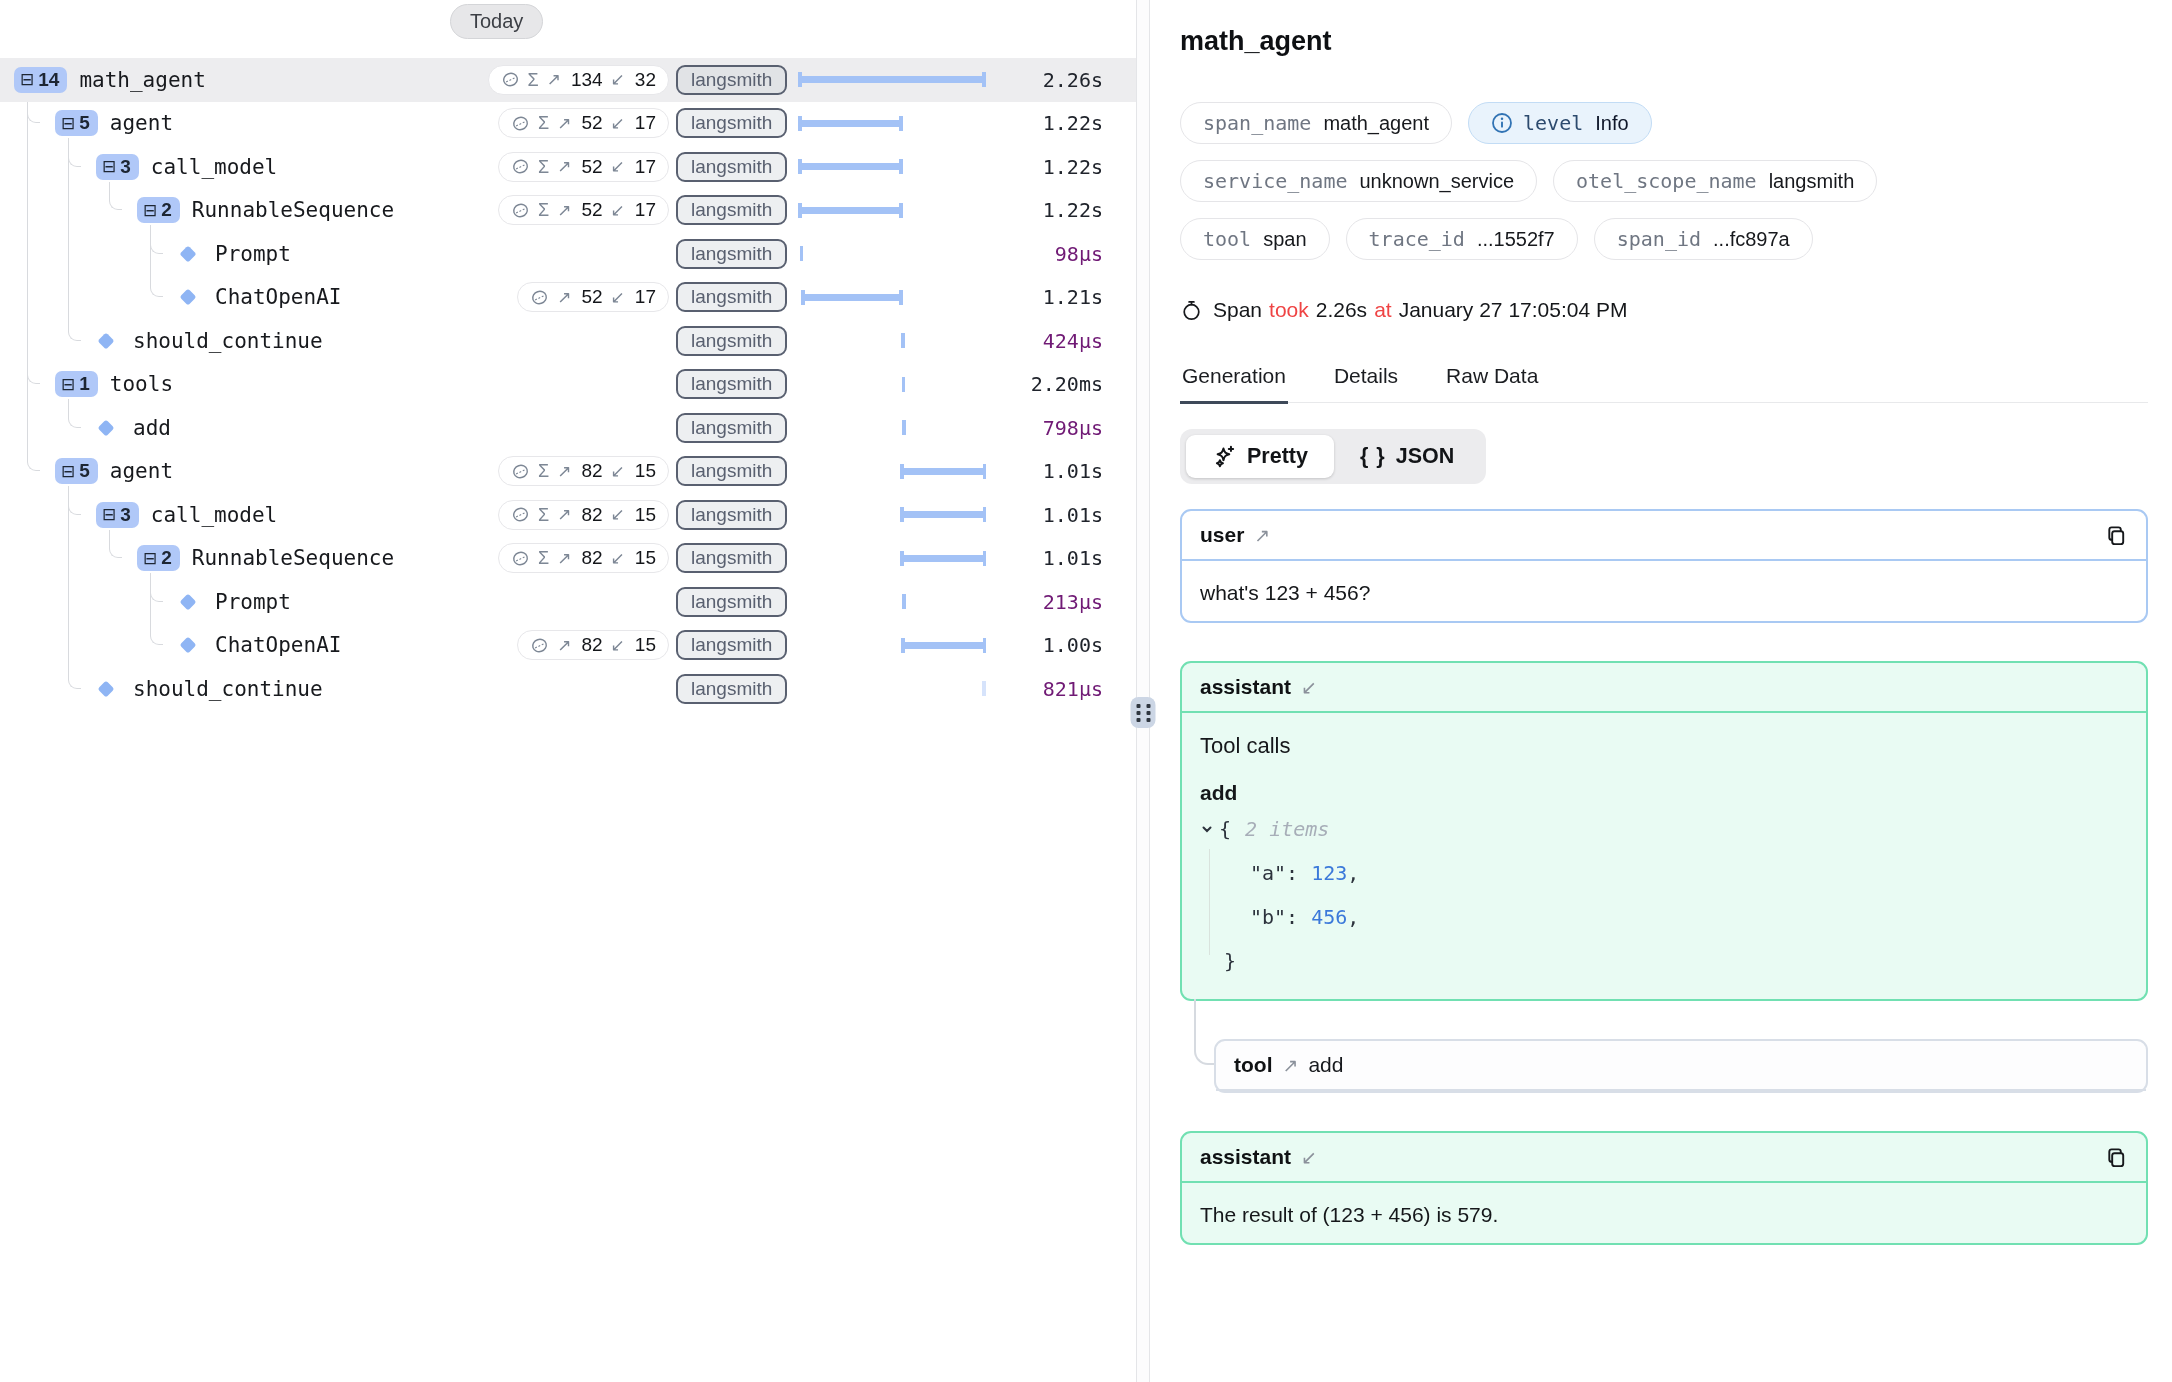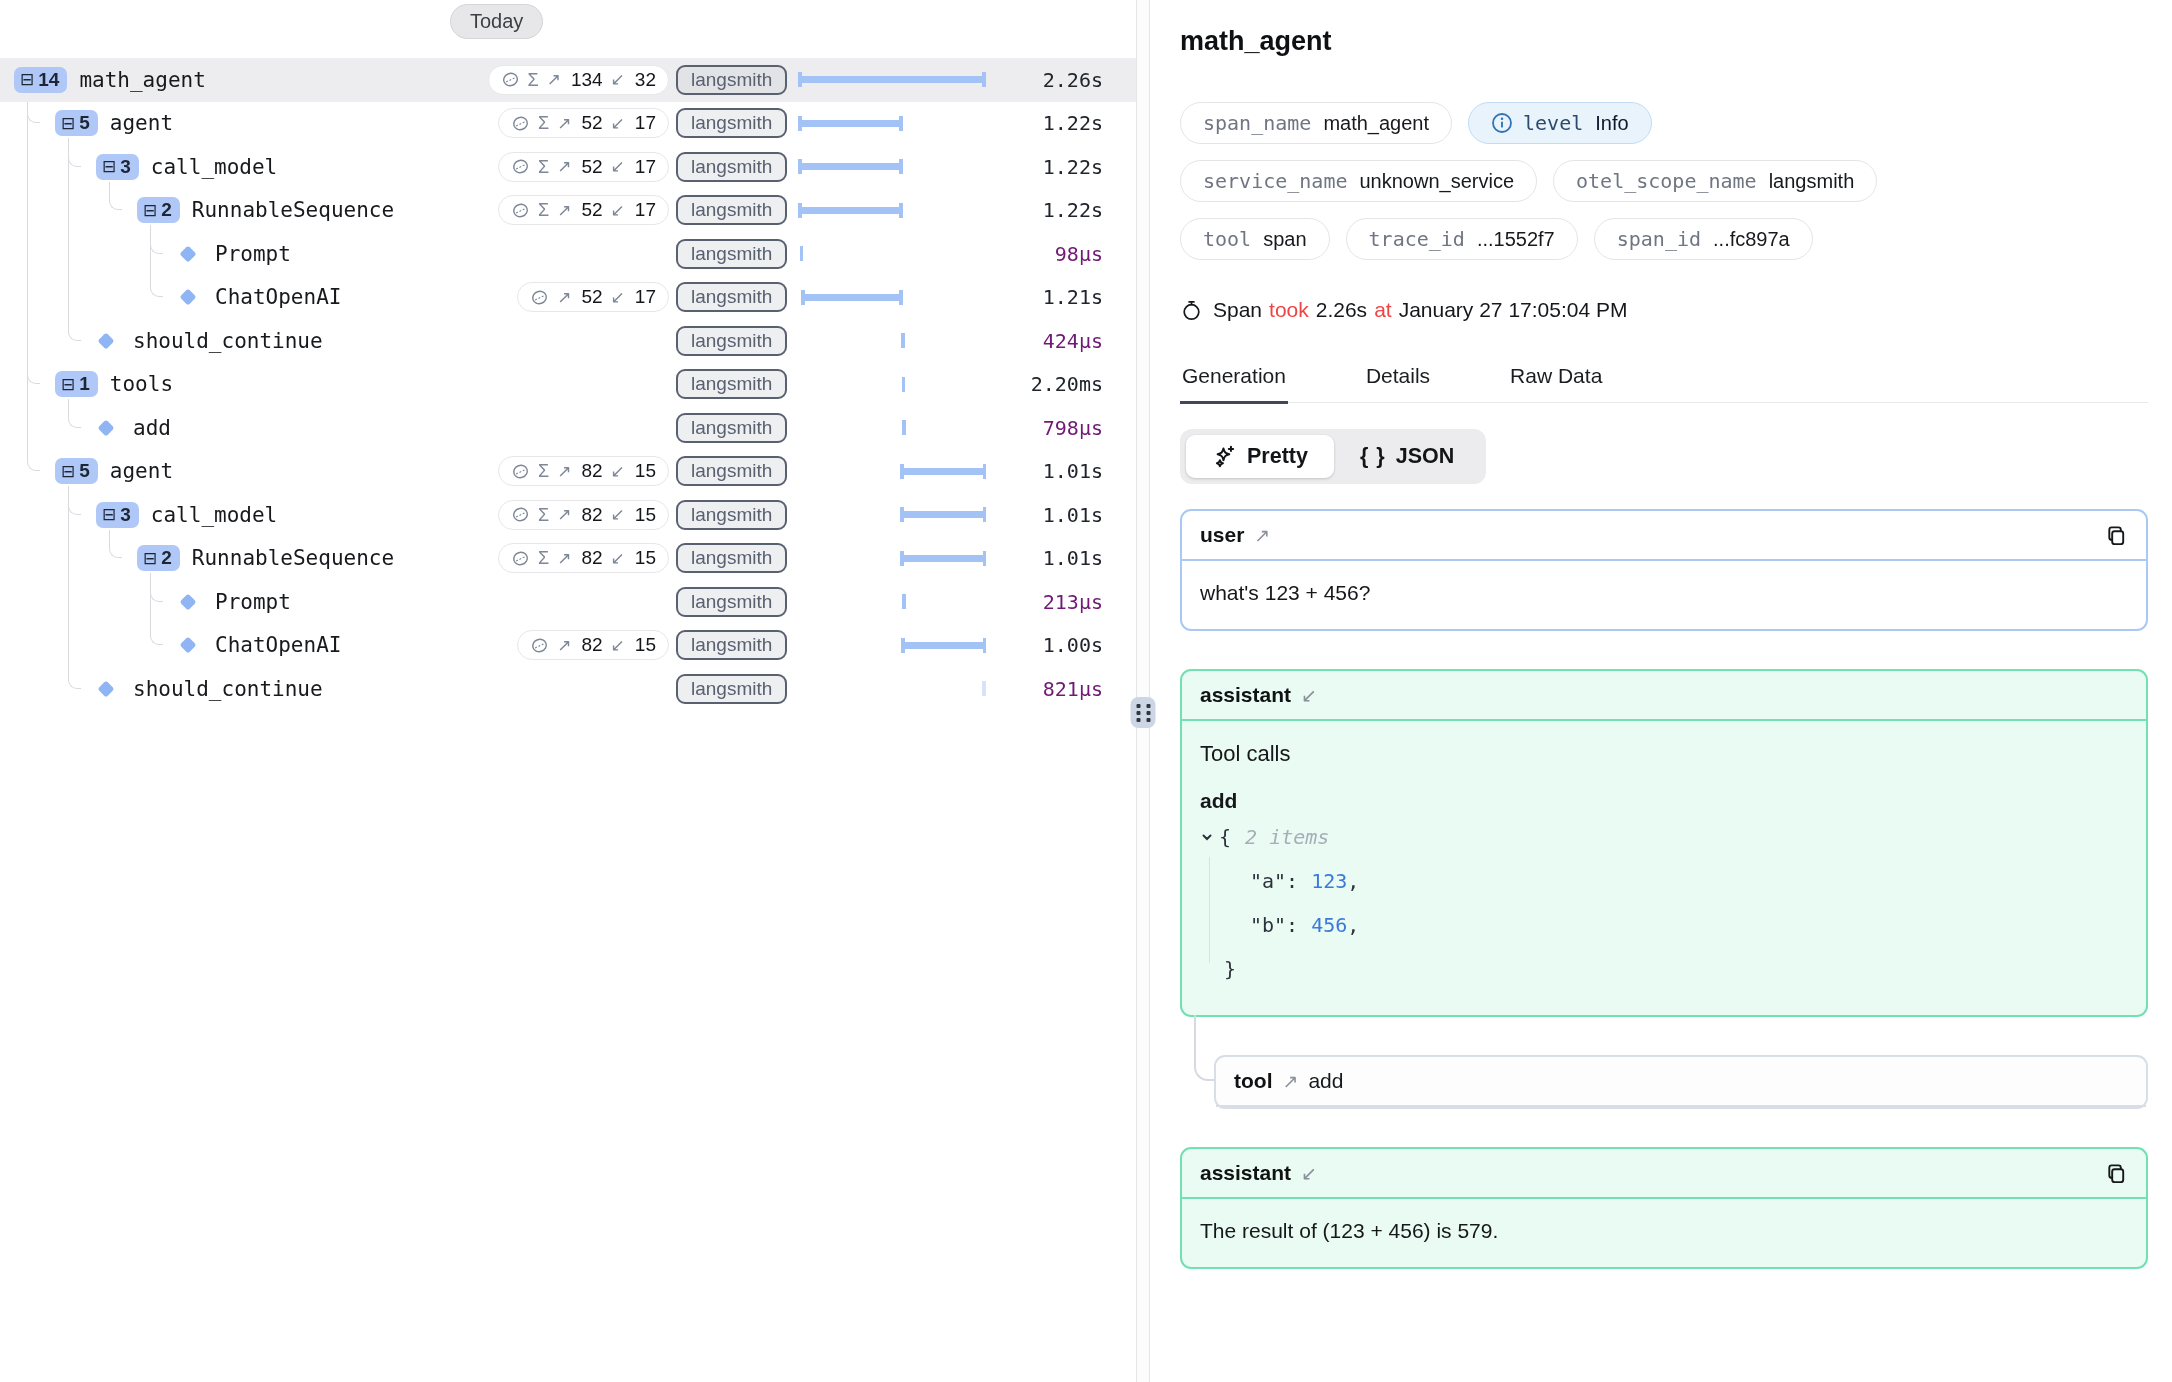--- a/index.html
+++ b/index.html
@@ -67,42 +67,42 @@
   .pill .k{font-family:"DejaVu Sans Mono",monospace;color:#6f7682}
   .pill .v{color:#17191d;font-weight:500}
   .pill.info{background:#e9f3fc;border-color:#c2dcf5}
   .pill.info .k{color:#2c4a6e}
   .pill.info .v{color:#0f172a}
   .pill.info svg{margin-right:-2px}
   .timing{margin-top:38px;display:flex;align-items:center;font-size:21px;color:#15171a}
   .timing svg{margin-right:10px}
   .timing span{margin-right:7px}
   .timing .muted{color:#ef4444}
-  .tabs{margin-top:42px;border-bottom:1.5px solid #e8e9eb;display:flex;gap:76px}
+  .tabs{margin-top:42px;border-bottom:1.5px solid #e8e9eb;display:flex;gap:44px}
   .tab{font-size:21px;padding:0 2px 13px;color:#1b1d21;cursor:pointer}
   .tab.active{font-weight:500;border-bottom:3px solid #3e4959;margin-bottom:-2px}
   .toggle{margin-top:26px;display:inline-flex;background:#ececee;border-radius:12px;padding:6px}
   .seg{display:inline-flex;align-items:center;gap:10px;padding:9px 26px;font-size:21.5px;font-weight:700;
     color:#121417;border-radius:9px;cursor:pointer}
   .seg.active{background:#fff;box-shadow:0 1px 3px rgba(0,0,0,.18)}
   .seg .braces{font-weight:600;letter-spacing:1px}
   .messages{margin-top:25px;display:flex;flex-direction:column;gap:38px;width:968px}
   .card{border:2px solid;border-radius:11px}
   .card-user{border-color:#a9c9f3;background:#fff}
   .card-assistant{border-color:#71e0b2;background:#e9fbf3}
   .card-tool{border-color:#d8dee7;background:#fdfdfe}
   .card-h{display:flex;align-items:center;padding:12px 18px;font-size:21px;border-bottom:2px solid}
   .card-user .card-h{border-color:#a9c9f3}
   .card-assistant .card-h{border-color:#71e0b2}
   .card-tool .card-h{border-color:#d8dee7}
   .role{font-weight:700;color:#101214}
   .dirarrow{color:#8b919b;margin-left:10px;font-size:19px}
   .toolname{margin-left:10px}
   .copy{margin-left:auto;background:none;border:none;cursor:pointer;display:flex;padding:0}
-  .card-b{padding:20px 18px 24px;font-size:21px;color:#15171a}
+  .card-b{padding:20px 18px 16px;font-size:21px;color:#15171a}
   .tc-head{font-size:22px}
   .tc-name{font-weight:700;font-size:21px;margin:22px 0 2px}
   .json{font-family:"DejaVu Sans Mono",monospace;font-size:20px;color:#2c323c;position:relative}
   .j-line{height:44px;display:flex;align-items:center}
   .j-line .chev{display:inline-flex;margin-right:5px}
   .j-brace{margin-right:14px}
   .items{font-style:italic;color:#a7aeb8}
   .j-entry{margin-left:50px}
   .j-num{color:#3b79da;margin-left:13px}
   .j-comma{color:#2c323c}

